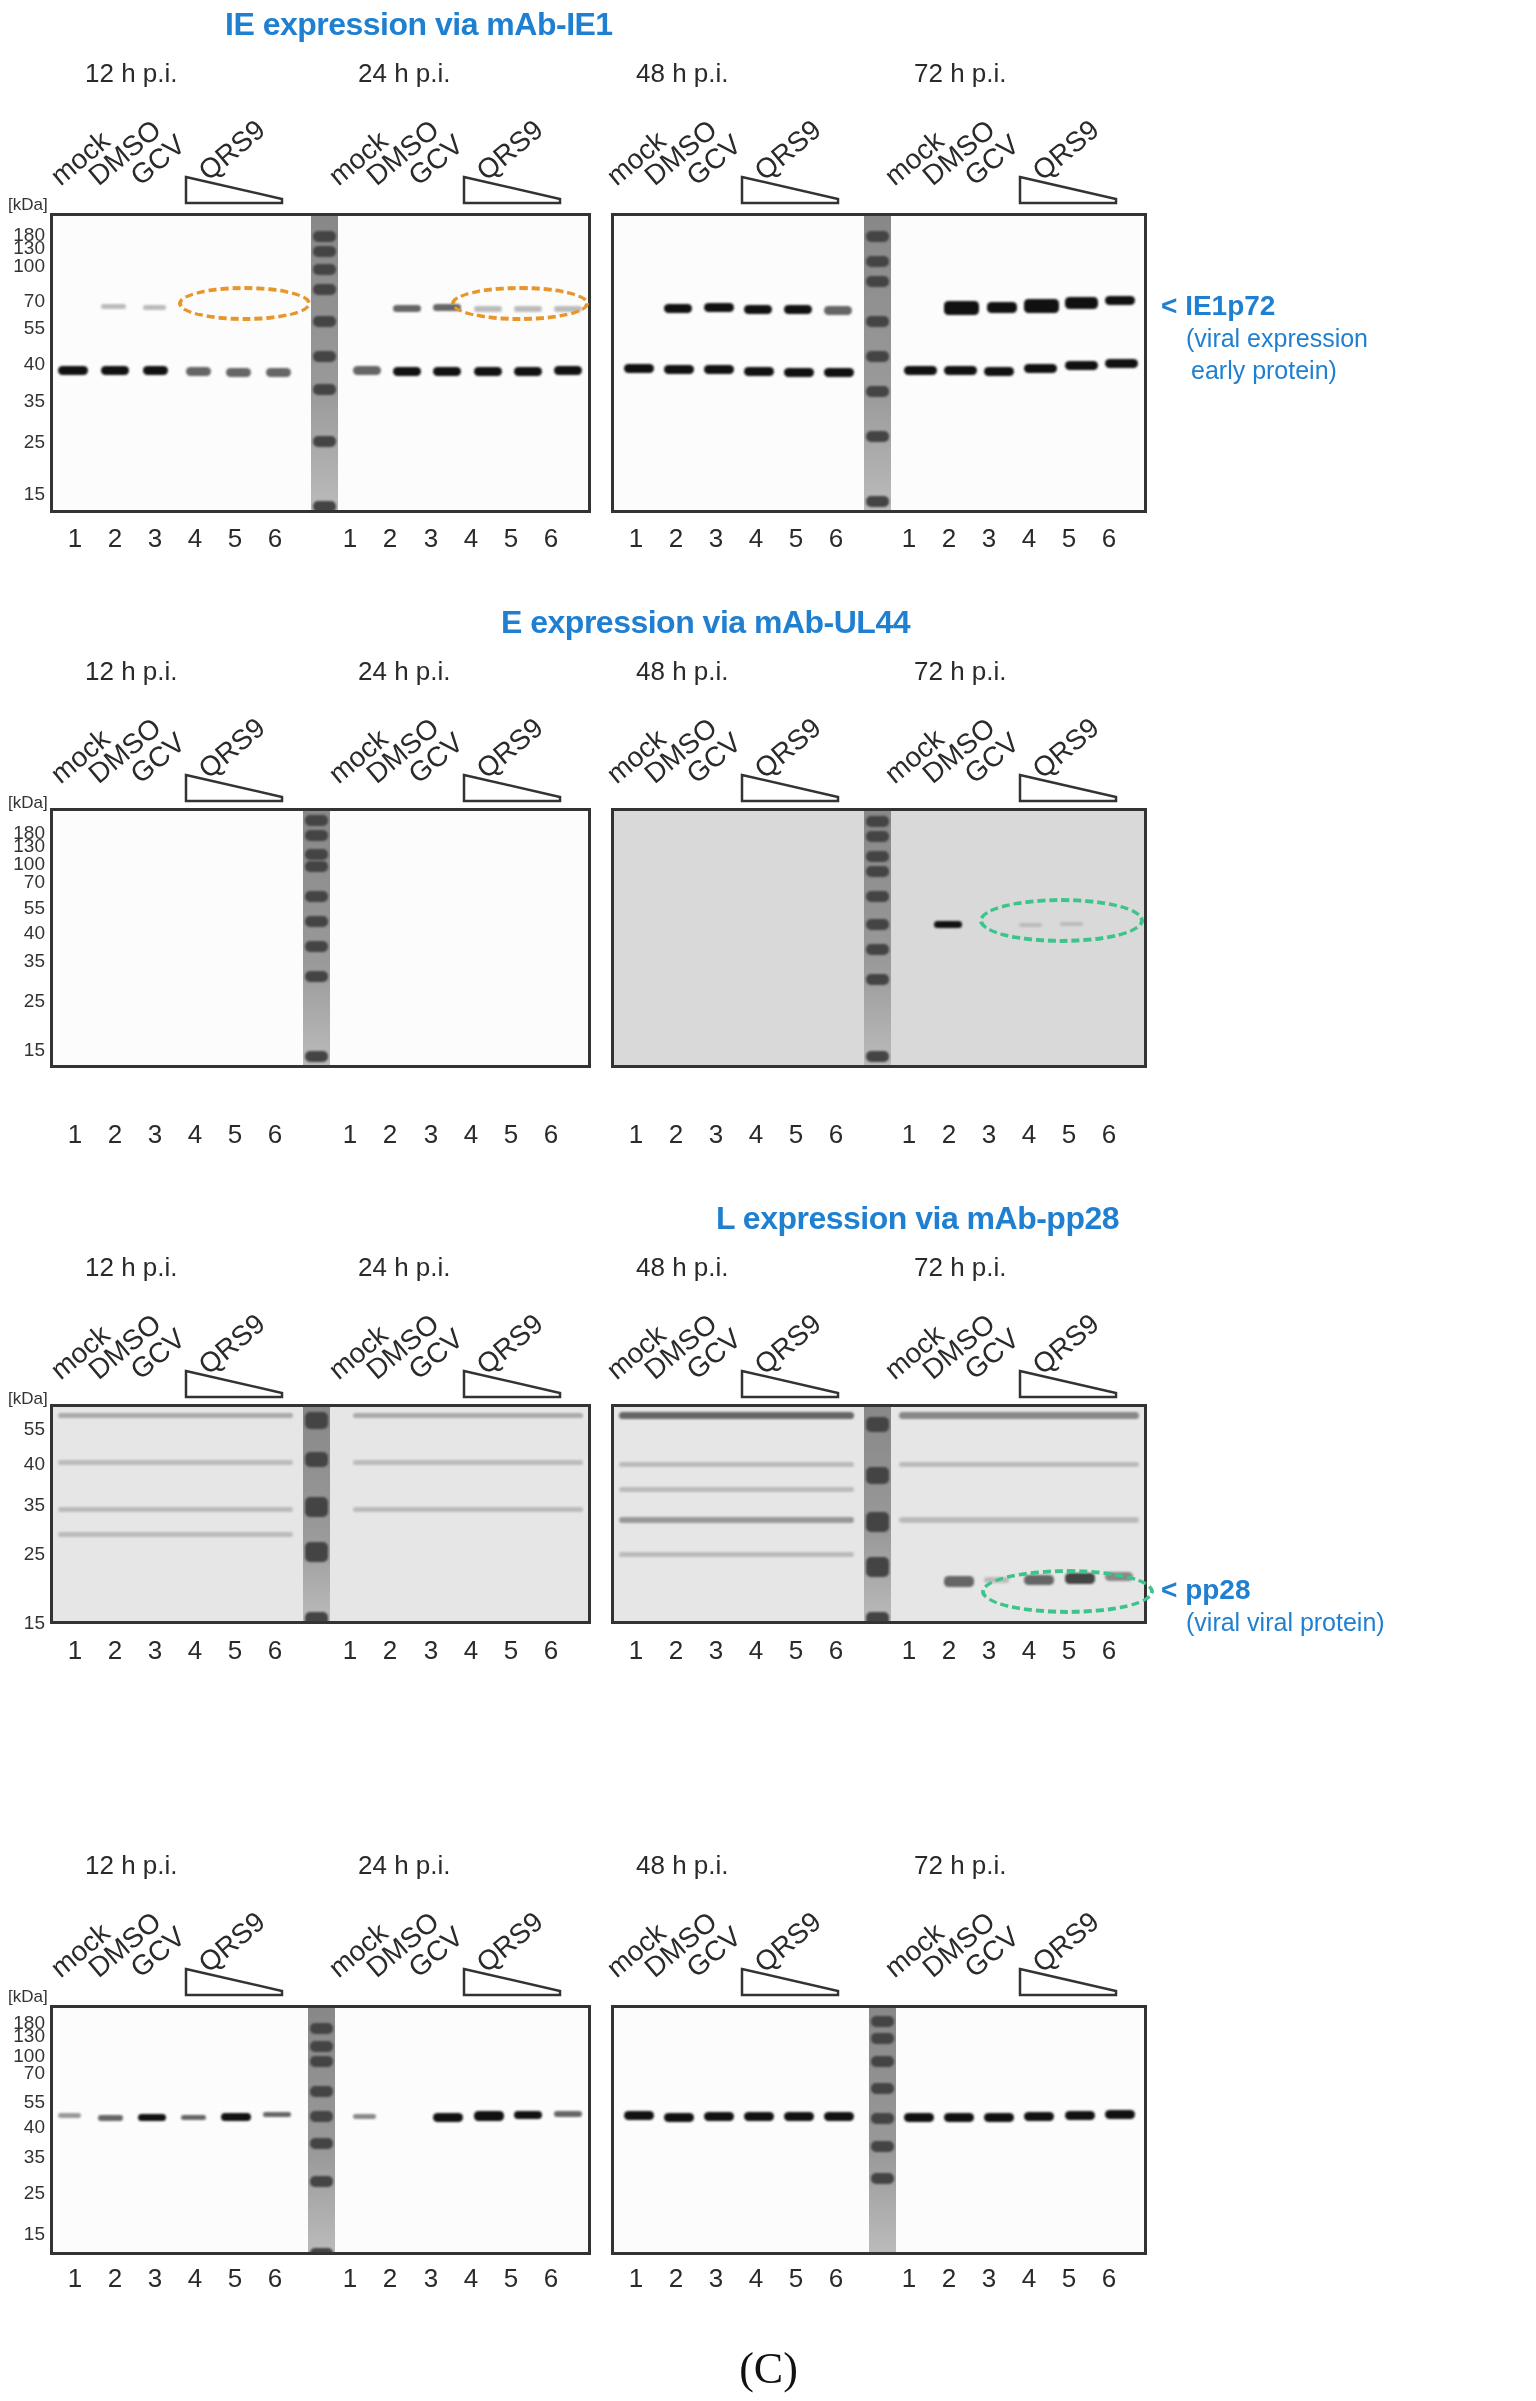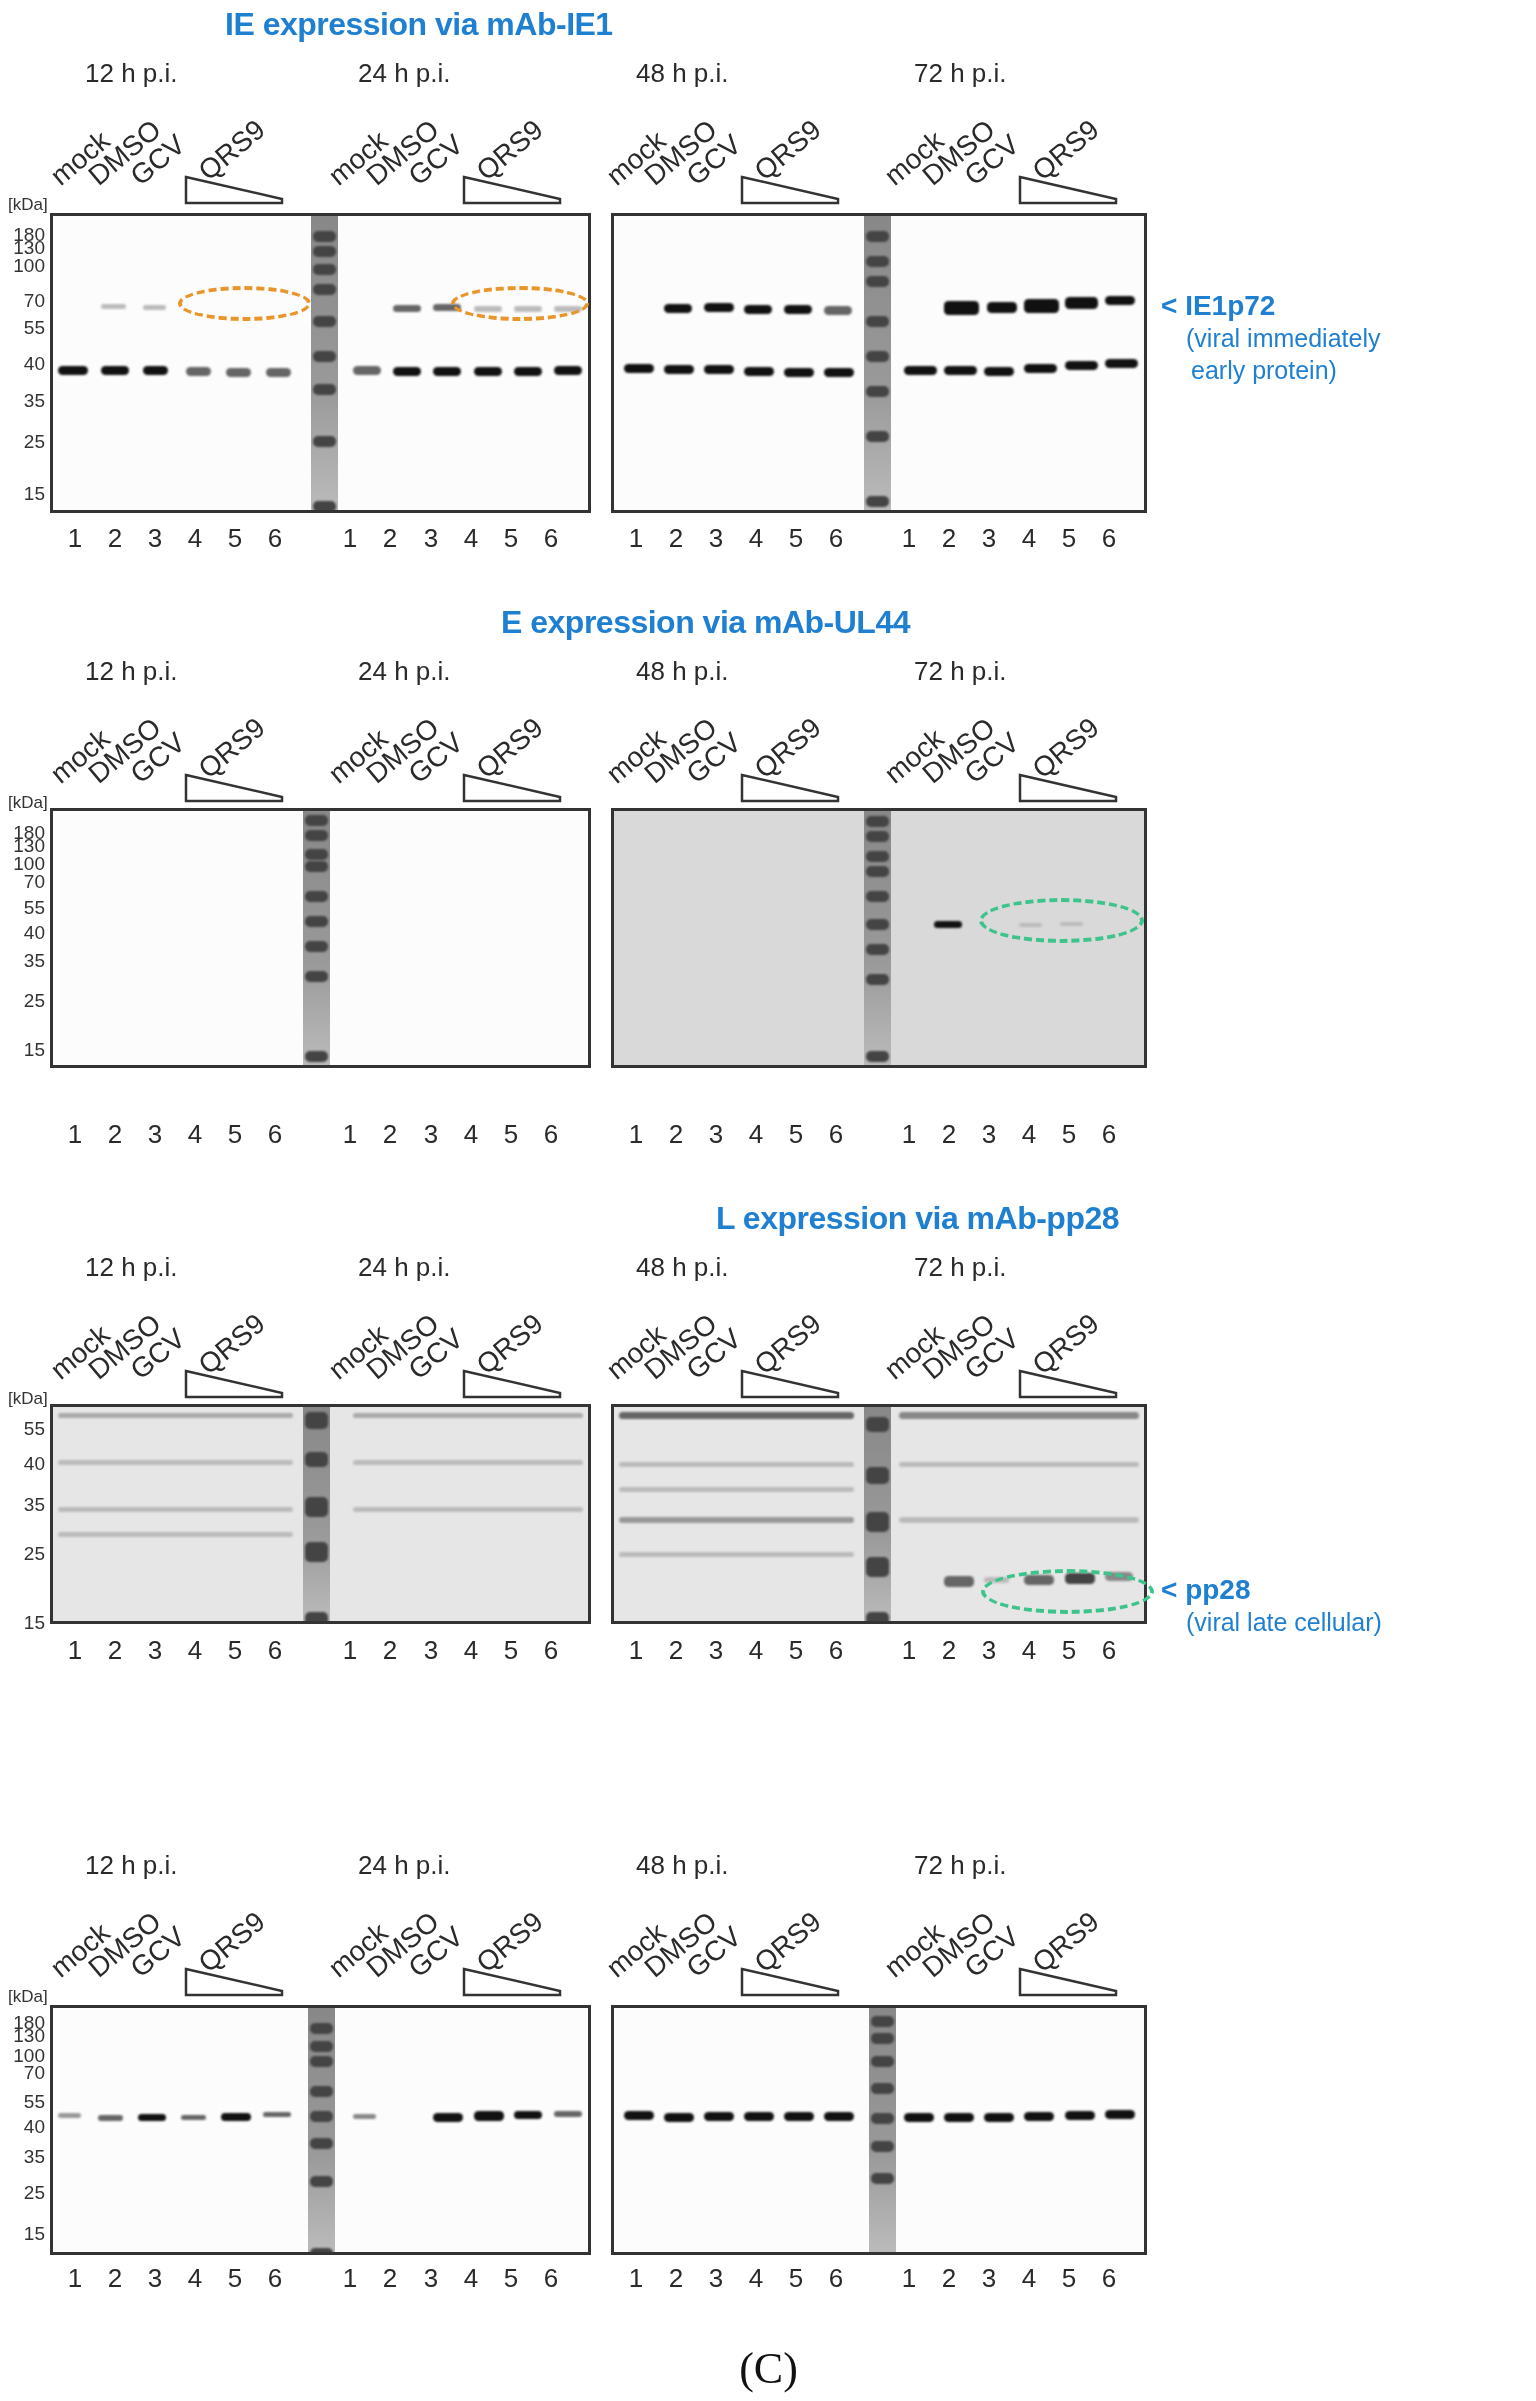--- a/index.html
+++ b/index.html
@@ -160,21 +160,21 @@
     <div class="band" style="left:373px;top:86px;width:30px;height:11px;"></div>
     <div class="band" style="left:410px;top:83px;width:35px;height:14px;"></div>
     <div class="band" style="left:451px;top:81px;width:33px;height:12px;"></div>
     <div class="band" style="left:491px;top:80px;width:30px;height:9px;"></div>
   </div>
   <div class="ellipse" style="left:178px;top:286px;width:133px;height:35px;border-color:#e8962a;"></div>
   <div class="ellipse" style="left:451px;top:286px;width:138px;height:35px;border-color:#e8962a;"></div>
 
   <div class="protein-label" style="left:1161px;top:290px;">
     <div class="name">&lt; IE1p72</div>
-    <div class="desc" style="padding-left:25px;">(viral immediately</div>
+    <div class="desc" style="padding-left:25px;">(viral expression</div>
     <div class="desc" style="padding-left:30px;">early protein)</div>
   </div>
 
   <div>
     <div class="lane-num" style="left:60px;top:523px;">1</div>
     <div class="lane-num" style="left:100px;top:523px;">2</div>
     <div class="lane-num" style="left:140px;top:523px;">3</div>
     <div class="lane-num" style="left:180px;top:523px;">4</div>
     <div class="lane-num" style="left:220px;top:523px;">5</div>
     <div class="lane-num" style="left:260px;top:523px;">6</div>
@@ -400,21 +400,21 @@
     <div class="band mid" style="left:330px;top:169px;width:30px;height:11px;"></div>
     <div class="band faint" style="left:370px;top:170px;width:25px;height:6px;"></div>
     <div class="band mid" style="left:410px;top:168px;width:30px;height:10px;"></div>
     <div class="band mid" style="left:451px;top:166px;width:30px;height:11px;background:#444;"></div>
     <div class="band mid" style="left:491px;top:165px;width:27.5px;height:9px;background:#888;"></div>
   </div>
   <div class="ellipse" style="left:981px;top:375px;width:173px;height:45px;border-color:#3cc48a;"></div>
 
   <div class="protein-label" style="left:1161px;top:380px;">
     <div class="name">&lt; pp28</div>
-    <div class="desc" style="padding-left:25px;">(viral late cellular)</div>
+    <div class="desc" style="padding-left:25px;">(viral viral protein)</div>
   </div>
 
   <div>
     <div class="lane-num" style="left:60px;top:441px;">1</div>
     <div class="lane-num" style="left:100px;top:441px;">2</div>
     <div class="lane-num" style="left:140px;top:441px;">3</div>
     <div class="lane-num" style="left:180px;top:441px;">4</div>
     <div class="lane-num" style="left:220px;top:441px;">5</div>
     <div class="lane-num" style="left:260px;top:441px;">6</div>
     <div class="lane-num" style="left:335px;top:441px;">1</div>

